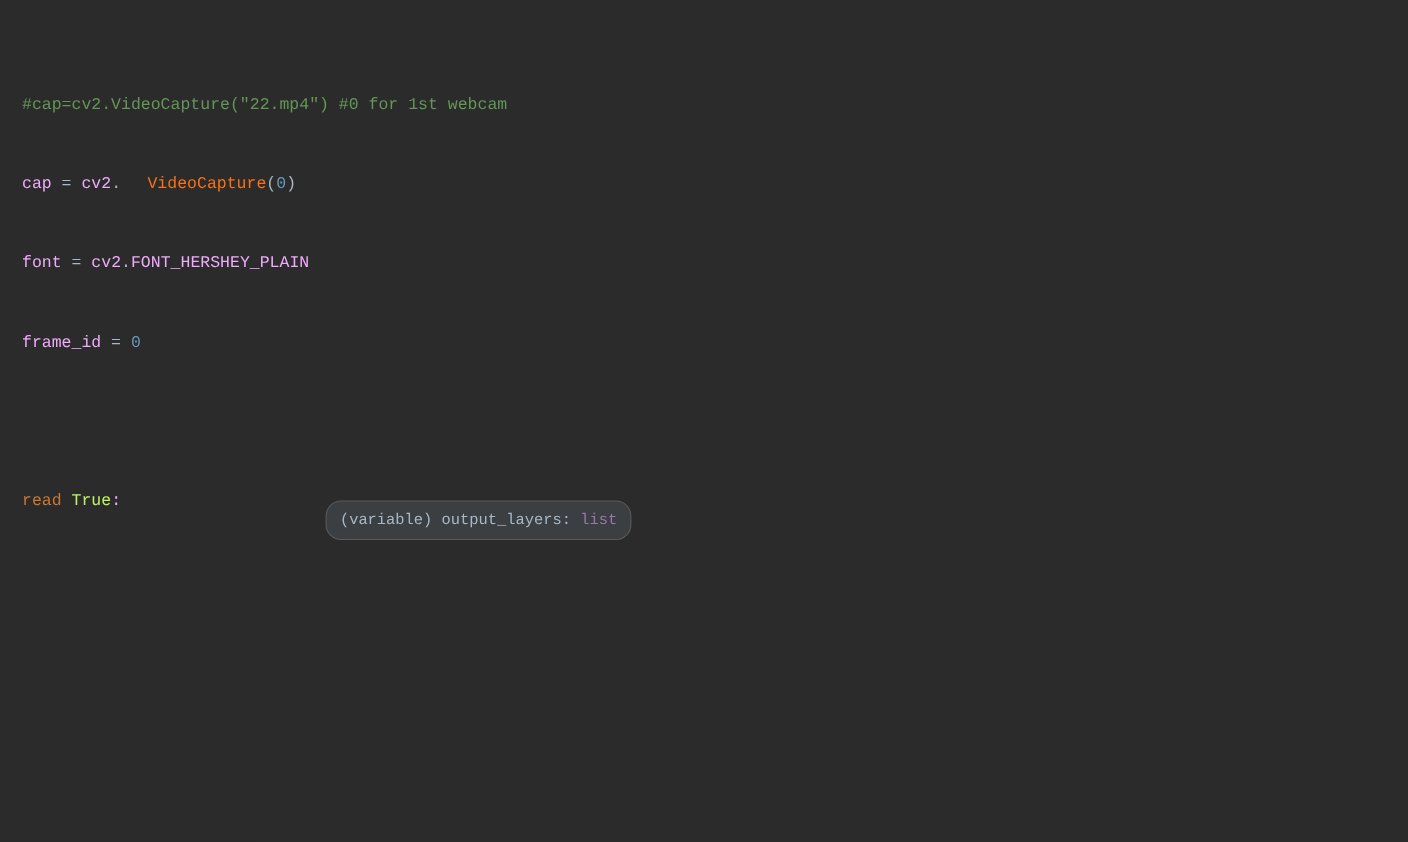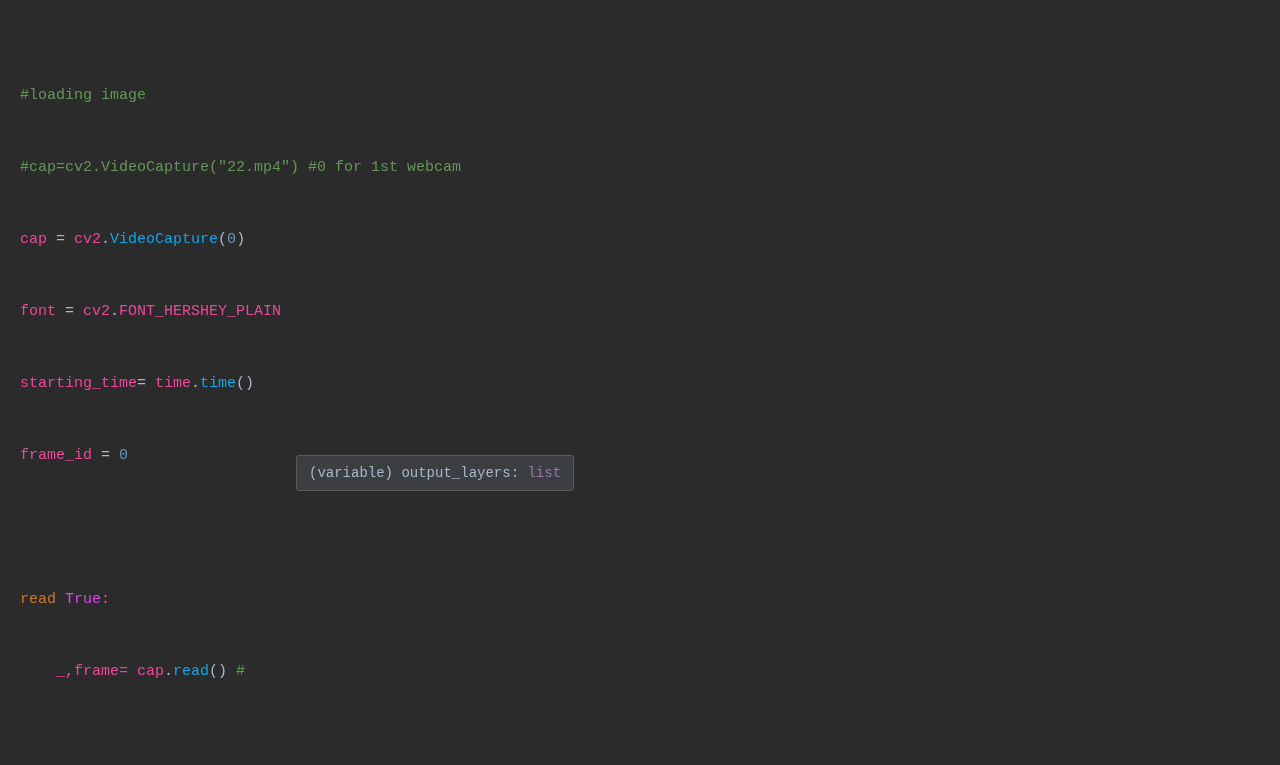--- a/index.html
+++ b/index.html
@@ -26,61 +26,58 @@
       position: relative;
     }
 
     .line {
       display: block;
       min-height: 1.6em;
     }
 
     .comment { color: #629755; }
     .keyword { color: #cc7832; }
-    .keyword-true { color: #d946ef; }
-    .variable { color: #ec4899; }
+    .keyword-true { color: #bef264; }
+    .variable { color: #f0abfc; }
     .paren { color: #a9b7c6; }
     .param-blue { color: #6897bb; }
-    .method { color: #0ea5e9; }
+    .method { color: #f97316; margin-left: 24px; }
     .equals { color: #a9b7c6; }
 
     
     .tooltip {
       position: absolute;
       background-color: #3c3f41;
       border: 1px solid #5a5a5a;
-      border-radius: 3px;
+      border-radius: 14px;
       padding: 6px 12px;
       font-family: 'Courier New', Courier, monospace;
       font-size: 14px;
       color: #a9b7c6;
       white-space: nowrap;
       z-index: 10;
       top: 455px;
       left: 296px;
     }
 
     .tooltip .tooltip-type {
       color: #9876aa;
     }
   </style>
 </head>
 <body>
 
 <div class="code-container">
 
-  <span class="line"><span class="comment">#loading image</span></span>
   <span class="line"><span class="comment">#cap=cv2.VideoCapture("22.mp4") #0 for 1st webcam</span></span>
   <span class="line"><span class="variable">cap</span><span class="equals"> = </span><span class="variable">cv2</span><span class="equals">.</span><span class="method">VideoCapture</span><span class="paren">(</span><span class="param-blue">0</span><span class="paren">)</span></span>
   <span class="line"><span class="variable">font</span><span class="equals"> = </span><span class="variable">cv2</span><span class="equals">.</span><span class="variable">FONT_HERSHEY_PLAIN</span></span>
-  <span class="line"><span class="variable">starting_time</span><span class="equals">= </span><span class="variable">time</span><span class="equals">.</span><span class="method">time</span><span class="paren">()</span></span>
   <span class="line"><span class="variable">frame_id</span><span class="equals"> = </span><span class="param-blue">0</span></span>
   <span class="line"> </span>
   <span class="line"><span class="keyword">read</span><span class="variable"> </span><span class="keyword-true">True</span><span class="variable">:</span></span>
-  <span class="line"><span class="variable">    _,frame= cap</span><span class="equals">.</span><span class="method">read</span><span class="paren">() </span><span class="comment">#</span></span>
   
   
   
   
   
   
   
   
   
   

